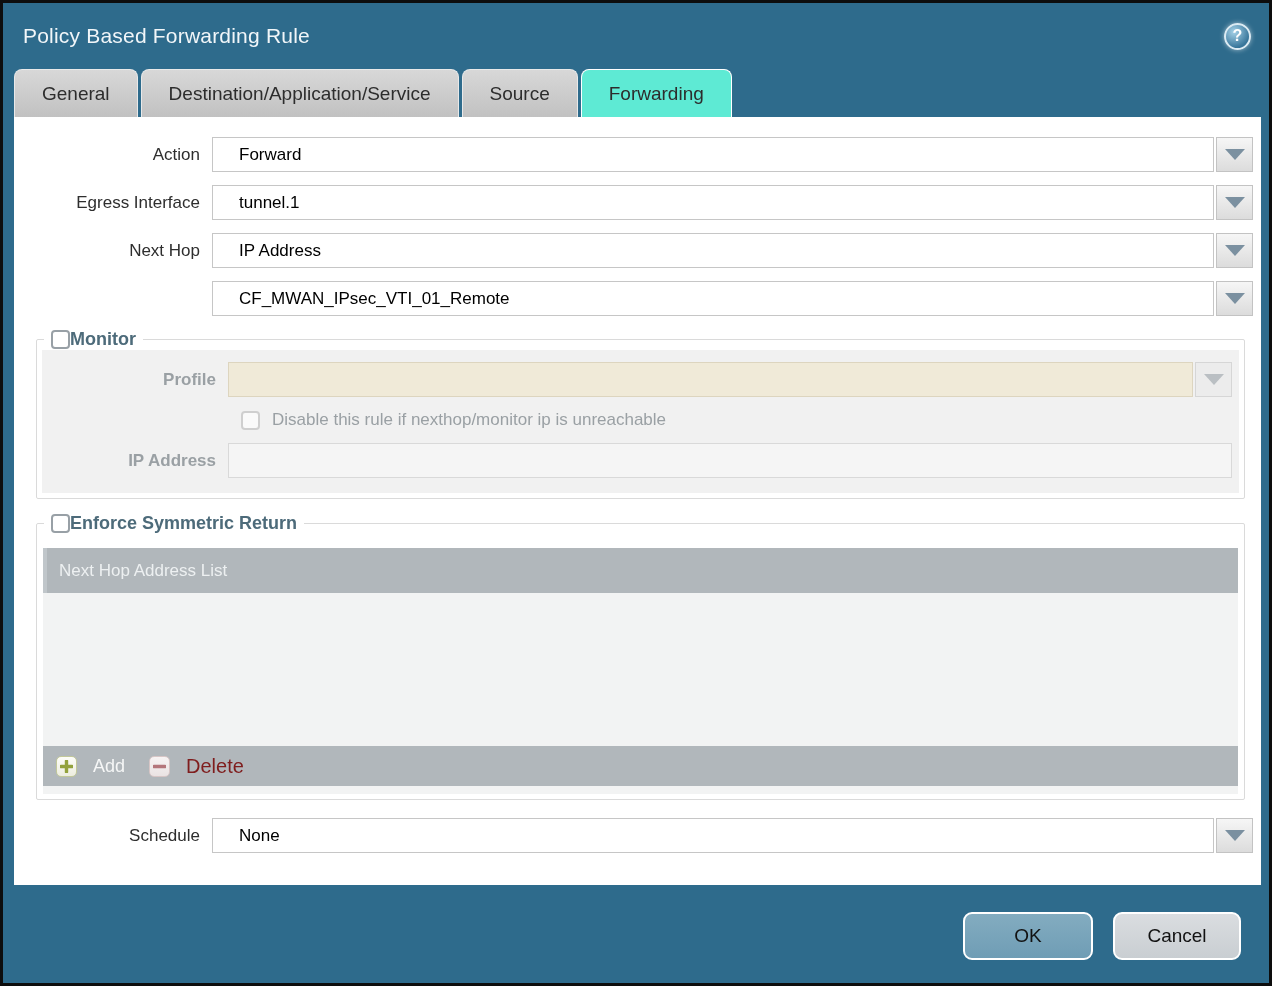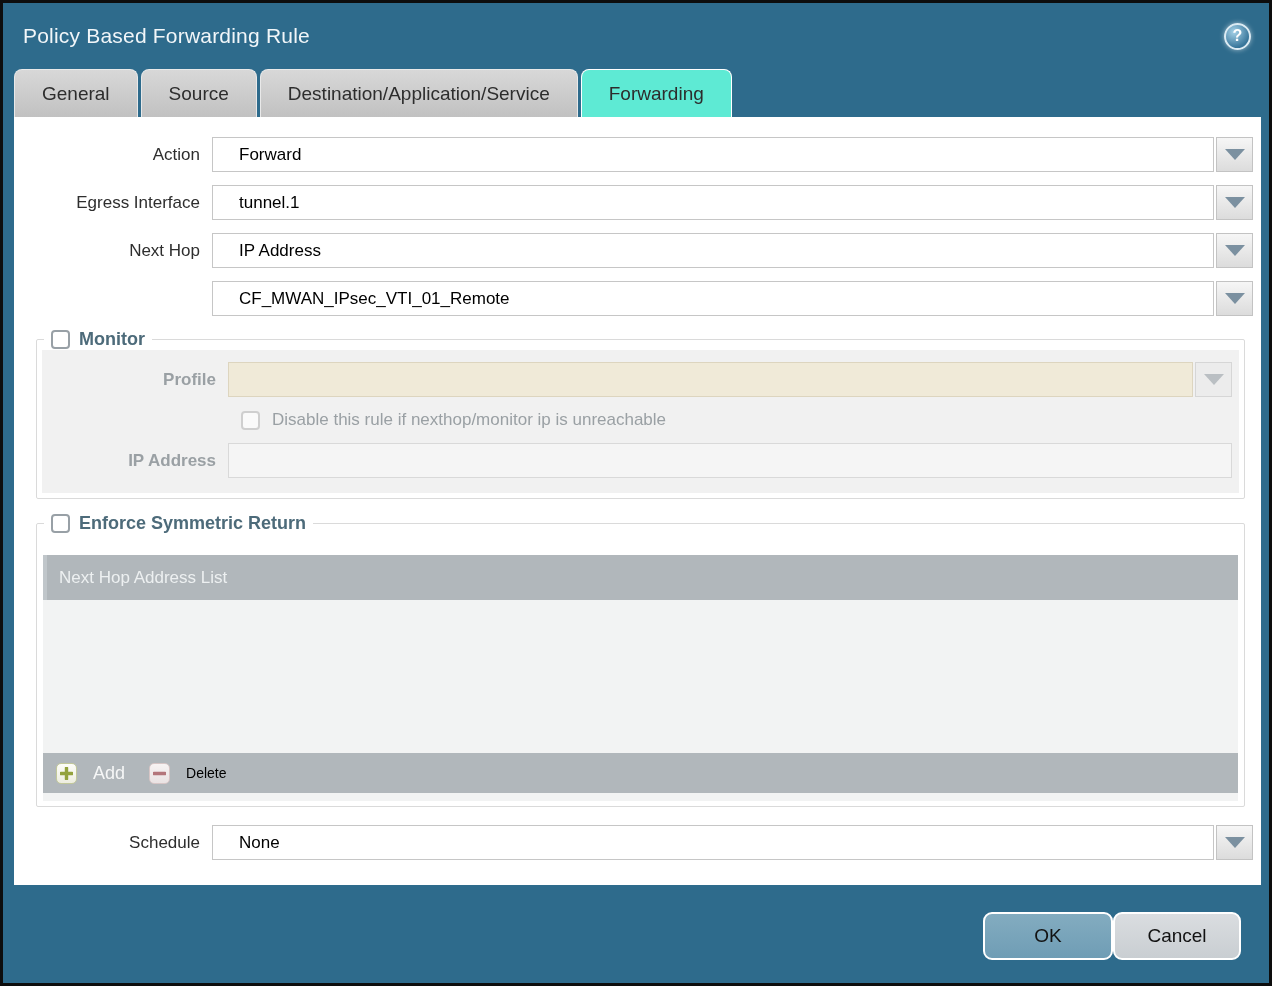--- a/index.html
+++ b/index.html
@@ -74,21 +74,21 @@
   }
   .dd-btn.disabled { background: #ececec; border-color: #d6d6d6; cursor: default; }
   .dd-btn.disabled .tri { border-top-color: #babfc3; }
   
   fieldset {
     margin: 2px 8px 14px 22px;
     border: 1px solid #dadada; border-radius: 2px;
     padding: 0 5px 5px;
   }
   legend {
-    display: flex; align-items: center; gap: 9px;
+    display: flex; align-items: center; 
     padding: 0 7px; margin-left: 2px;
     font-size: 18px; font-weight: bold;
     color: var(--section_title, #4d6b7a);
   }
   .checkbox {
     width: 19px; height: 19px; flex-shrink: 0;
     border: 2px solid #98a0a6; border-radius: 4px;
     background: #fff; cursor: pointer;
   }
   .checkbox.disabled { border-color: #cfcfcf; background: #fafafa; cursor: default; }
@@ -103,21 +103,21 @@
   input.ghost {
     background: #f5f5f5 !important;
     border: 1px solid #d9d9d9 !important;
   }
   .cb-row {
     display: flex; align-items: center; gap: 12px;
     margin: 13px 0 13px 199px;
     font-size: 17px; color: #9aa0a4;
   }
   
-  .nh-table { margin: 21px 1px 0 1px; }
+  .nh-table { margin: 14px 1px 0 1px; }
   .t-header {
     height: 45px; background: var(--table_gray, #b1b7bb);
     border-left: 4px solid #c0c6ca;
     color: #edf0f1; font-size: 17px;
     display: flex; align-items: center; padding-left: 12px;
   }
   .t-body { height: 153px; background: #f2f3f3; }
   .t-footer {
     height: 40px; background: var(--table_gray, #b1b7bb);
     display: flex; align-items: center; gap: 24px; padding-left: 13px;
@@ -131,26 +131,26 @@
   .tool-add .tool-icon {
     background: linear-gradient(#fdfdf8, #ededdf);
     border: 1px solid #c2c89a;
   }
   .tool-add .tool-label { color: #f6f7f7; font-size: 18px; }
   .tool-del { cursor: default; }
   .tool-del .tool-icon {
     background: linear-gradient(#f7f3f3, #eae3e3);
     border: 1px solid #d7c6c6;
   }
-  .tool-del .tool-label { color: #000000; font-size: 14px; }
+  .tool-del .tool-label { color: #7f1d1d; font-size: 20px; }
   
   .schedule-row { margin-top: 18px; }
   
   .btn-bar {
-    display: flex; justify-content: flex-end; gap: 0;
+    display: flex; justify-content: flex-end; gap: 20px;
     padding: 27px 28px 0 16px;
   }
   .btn {
     height: 48px; border-radius: 9px; border: 2px solid #ffffff;
     font-size: 19px; color: #121212;
     display: flex; align-items: center; justify-content: center;
     cursor: pointer; font-family: "Liberation Sans", sans-serif;
   }
   .btn-ok { width: 130px; background: linear-gradient(#83acc0, var(--ok_button, #5f8ea7)); }
   .btn-cancel { width: 128px; background: linear-gradient(#dadde0, var(--cancel_button, #bac0c4)); }
@@ -158,22 +158,22 @@
 </head>
 <body>
 
 <div class="titlebar">
   <div class="title">Policy Based Forwarding Rule</div>
   <div class="help">?</div>
 </div>
 
 <div class="tabs">
   <div class="tab">General</div>
+  <div class="tab">Destination/Application/Service</div>
   <div class="tab">Source</div>
-  <div class="tab">Destination/Application/Service</div>
   <div class="tab active">Forwarding</div>
 </div>
 
 <div class="panel">
 
   <div class="row">
     <div class="row-label">Action</div>
     <div class="combo">
       <input type="text" readonly="" value="Forward" style="">
       <div class="dd-btn">

